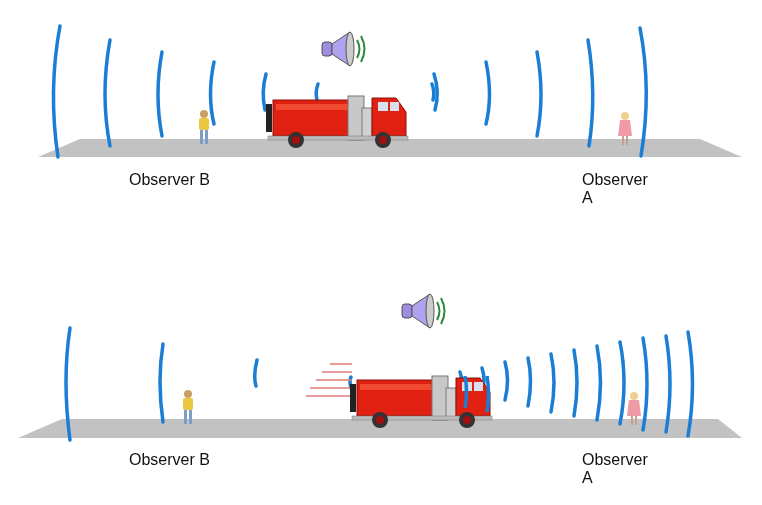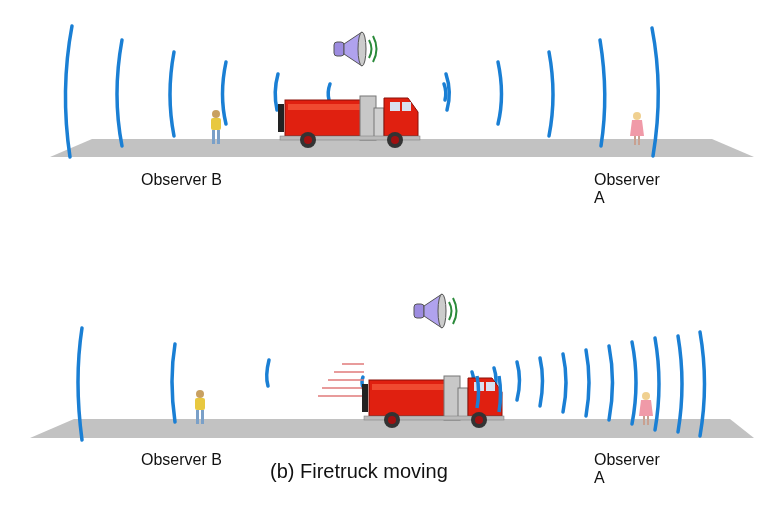--- a/index.html
+++ b/index.html
@@ -1,17 +1,17 @@
 <!DOCTYPE html>
 <html><head>
 <meta charset="utf-8">
 <style>
   html, body { margin:0; padding:0; background:#ffffff; }
   body { width:762px; height:505px; position:relative; overflow:hidden; font-family:"Liberation Sans", sans-serif; }
-  .panel { position:absolute; left:12px; width:614px; }
+  .panel { position:absolute; left:0; width:614px; }
   #panel-a { top:0; height:250px; }
   #panel-b { top:280px; height:225px; }
   svg { position:absolute; left:0; top:0; }
   .obs-label { position:absolute; font-size:16px; color:#111; }
   .caption { position:absolute; font-size:20px; color:#111; }
 </style>
 </head>
 <body>
 
 <div class="panel" id="panel-a">
@@ -141,15 +141,14 @@
     </g>
 
     <g transform="translate(628,112)">
       <circle cx="6" cy="4" r="4" fill="#f0d090"></circle>
       <path d="M1,8 L11,8 L13,24 L-1,24 Z" fill="#f09aa8"></path>
       <rect x="3" y="24" width="2" height="9" fill="#c8a090"></rect>
       <rect x="7" y="24" width="2" height="9" fill="#c8a090"></rect>
     </g>
   </svg>
   <div class="obs-label" style="left:129px;top:171px;">Observer B</div>
-  <div class="caption" style="left:258px;top:180px;">(b) Firetruck moving</div>
   <div class="obs-label" style="left:582px;top:171px;">Observer A</div>
 </div>
 
 </body></html>

